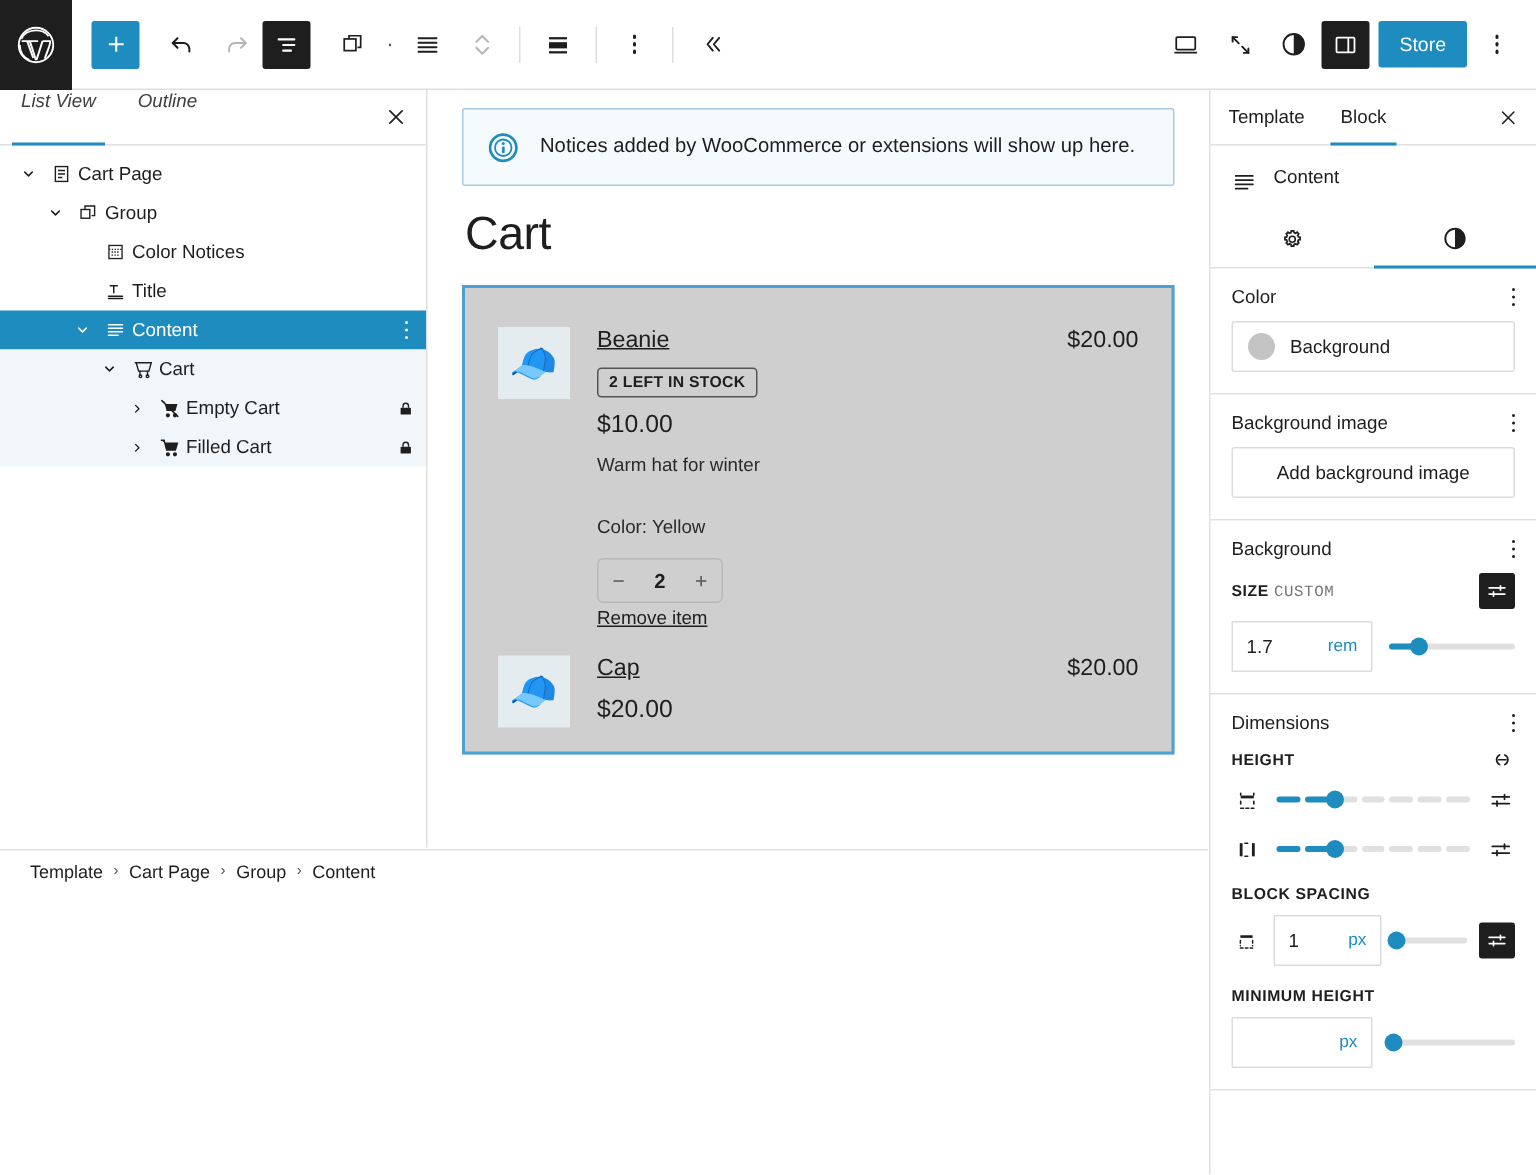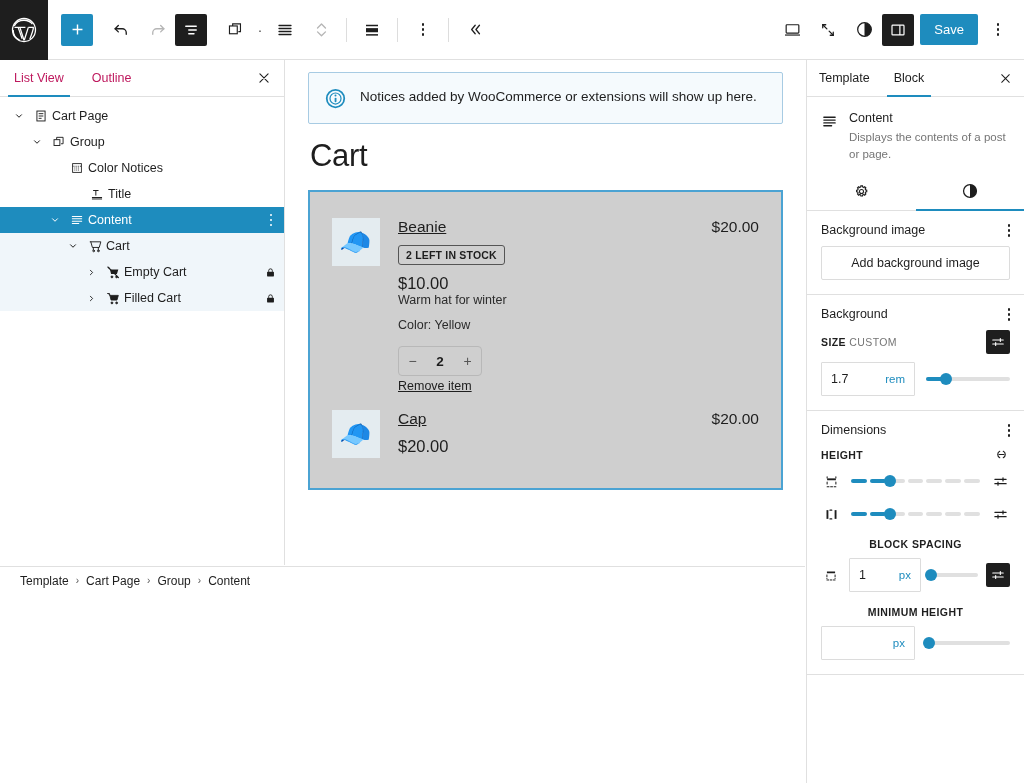--- a/index.html
+++ b/index.html
@@ -45,22 +45,22 @@
   
   .listview {
     position: absolute; top: 60px; left: 0; width: 285px; height: 505px;
     background: #fff; border-right: 1px solid #e0e0e0;
   }
   .lv-tabs {
     height: 37px; display: flex; align-items: stretch;
     border-bottom: 1px solid #e0e0e0; position: relative;
   }
   .lv-tab {
-    padding: 0 14px; display: flex; align-items: center; font-size: 12.5px;
-    color: #be185d; cursor: pointer; position: relative;
+    padding: 0 14px; display: flex; font-size: 12.5px;
+    color: #404040; cursor: pointer; position: relative; font-style: italic;
   }
   .lv-tab.active::after {
     content: ""; position: absolute; left: 8px; right: 8px; bottom: -1px; height: 2px; background: #1e8cbe;
   }
   .lv-close {
     margin-left: auto; width: 40px; display: flex; align-items: center;
     justify-content: center; cursor: pointer; color: #1e1e1e; font-size: 17px;
   }
   .lv-list { padding-top: 6px; }
   .lv-row {
@@ -104,22 +104,22 @@
   .crow1 { display: flex; align-items: flex-start; }
   .cname {
     font-size: 15.5px; color: #1e1e1e; text-decoration: underline; cursor: pointer;
   }
   .cprice-right { margin-left: auto; font-size: 15.5px; color: #1e1e1e; }
   .badge {
     display: inline-block; border: 1px solid #555; border-radius: 3px;
     font-size: 10.5px; font-weight: 700; padding: 3px 7px; margin-top: 9px; letter-spacing: 0.2px;
   }
   .cprice { font-size: 16.5px; margin-top: 9px; }
-  .cdesc { font-size: 12.5px; color: #2b2b2b;}
-  .cmeta { font-size: 12.5px; margin-top: 9px; color: #2b2b2b; line-height: 1.55;}
+  .cdesc { font-size: 12.5px; margin-top: 10px; color: #2b2b2b;}
+  .cmeta { font-size: 12.5px; margin-top: 25px; color: #2b2b2b; line-height: 1.55;}
   .stepper {
     display: inline-flex; align-items: center; border: 1px solid #b8b8b8;
     border-radius: 4px; margin-top: 11px; height: 30px;
   }
   .stepper .sbtn {
     width: 27px; text-align: center; color: #555; font-size: 14px; cursor: pointer;
   }
   .stepper .sval { width: 28px; text-align: center; font-size: 13.5px; font-weight: 700;}
   .cremove {
     display: inline-block; font-size: 12.5px; margin-top: 3px;
@@ -170,21 +170,21 @@
   }
   .swatch { width: 18px; height: 18px; border-radius: 50%; background: #c4c4c4; flex: none;}
   .ctl-label { font-size: 12.5px; }
   .btn-wide {
     border: 1px solid #dcdcdc; border-radius: 2px; height: 34px; width: 100%;
     display: flex; align-items: center; justify-content: center;
     font-size: 12.5px; background: #fff; cursor: pointer; font-family: inherit; color:#1e1e1e;
   }
   .subhead { display: flex; align-items: center; margin: 2px 0 8px 0; }
   .subhead-txt { font-size: 10.5px; font-weight: 700; letter-spacing: 0.4px; }
-  .subhead-txt .muted { font-weight: 400; color: #757575; }
+  .subhead-txt .muted { font-weight: 400; color: #757575; font-family: Liberation Mono, monospace; }
   .iconsq {
     width: 24px; height: 24px; background: #1e1e1e; color: #fff; border-radius: 2px;
     display: flex; align-items: center; justify-content: center; cursor: pointer; margin-left: auto;
   }
   .unit-row { display: flex; align-items: center; gap: 11px; }
   .unit-input {
     border: 1px solid #dcdcdc; border-radius: 1px; height: 34px; width: 94px;
     display: flex; align-items: center; padding: 0 9px; flex: none; cursor: text;
   }
   .unit-val { font-size: 12.5px; flex: 1; }
@@ -199,21 +199,21 @@
   .seg-slider { flex: 1; height: 20px; position: relative; cursor: pointer; display: flex; align-items: center; gap: 3px;}
   .seg { flex: 1; height: 4px; background: #e0e0e0; border-radius: 2px; }
   .seg.on { background: #1e8cbe; }
   .seg-thumb {
     position: absolute; width: 12px; height: 12px; border-radius: 50%;
     background: #1e8cbe; transform: translateX(-50%);
   }
   .pad-row { display: flex; align-items: center; gap: 10px; margin-bottom: 13px; }
   .pad-ico { width: 20px; flex: none; display: flex; align-items:center; justify-content:center;}
   .pad-tail { width: 20px; flex: none; display: flex; align-items:center; justify-content:center; cursor:pointer;}
-  .mt14 { margin-top: 14px; justify-content: center; }
+  .mt14 { margin-top: 14px; }
   svg { display: block; }
 </style>
 </head>
 <body>
 
 <div class="app">
 
   <div class="topbar">
     <div class="wp-logo">
       <svg width="26" height="26" viewBox="0 0 24 24" fill="none" stroke="#fff" stroke-width="1.2">
@@ -308,21 +308,21 @@
           <path d="M12 3.4a8.6 8.6 0 0 1 0 17.2z" fill="#1e1e1e"></path>
         </svg>
       </div>
       <div class="tbtn dark">
         <svg width="18" height="18" viewBox="0 0 24 24" fill="none" stroke="#fff" stroke-width="1.6">
           <rect x="4" y="5.5" width="16" height="13" rx="1"></rect>
             <path d="M14.5 5.5v13"></path>
             <rect x="14.5" y="5.5" width="5.5" height="13" fill="#fff" stroke="none" opacity="0.0"></rect>
         </svg>
       </div>
-      <button class="save-btn">Save</button>
+      <button class="save-btn">Store</button>
       <div class="tbtn">
         <span class="kebab-v">
             <i></i>
             <i></i>
             <i></i>
           </span>
       </div>
     </div>
   </div>
 
@@ -377,21 +377,21 @@
         <span class="lv-chev"></span>
         <span class="lv-ico">
           <svg width="14" height="14" viewBox="0 0 24 24" stroke="currentColor" stroke-width="1.5" fill="none">
             <rect x="4.5" y="4.5" width="15" height="15"></rect>
               <path d="M4.5 9h15M7.5 12h9M7.5 15.5h9" stroke-dasharray="1.6 1.6"></path>
           </svg>
         </span>
         <span class="lv-label">Color Notices</span>
       </div>
 
-      <div class="lv-row" style="padding-left:64px">
+      <div class="lv-row" style="padding-left:44px">
         <span class="lv-chev"></span>
         <span class="lv-ico">
           <svg width="14" height="14" viewBox="0 0 24 24" stroke="currentColor" stroke-width="1.7" fill="none" stroke-linecap="round">
             <path d="M6 6h8M10 6v8"></path>
               <path d="M4 18h16M4 20.5h16"></path>
           </svg>
         </span>
         <span class="lv-label">Title</span>
       </div>
 
@@ -562,40 +562,55 @@
     </div>
 
     <div class="sb-blockinfo">
       <span style="flex:none;margin-top:2px">
         <svg width="17" height="17" viewBox="0 0 24 24" stroke="#1e1e1e" stroke-width="1.8" fill="none" stroke-linecap="round">
           <path d="M4 6h16M4 10h16M4 14h16M4 18h11"></path>
         </svg>
       </span>
       <div>
         <div class="sb-bi-title">Content</div>
-        <div class="sb-bi-desc">Displays the contents of a post or page.</div>
       </div>
     </div>
 
     <div class="sb-icontabs">
       <div class="sb-itab">
         <svg width="17" height="17" viewBox="0 0 24 24" fill="#1e1e1e">
           <path d="M12 8.4a3.6 3.6 0 1 0 0 7.2 3.6 3.6 0 0 0 0-7.2zm0 5.7a2.1 2.1 0 1 1 0-4.2 2.1 2.1 0 0 1 0 4.2z"></path>
           <path d="M20.5 13.4v-2.8l-2.2-.4a6.8 6.8 0 0 0-.8-2l1.3-1.9-2-2-1.9 1.3a6.8 6.8 0 0 0-2-.8l-.4-2.2h-2.8l-.4 2.2a6.8 6.8 0 0 0-2 .8L5.4 4.3l-2 2 1.3 1.9a6.8 6.8 0 0 0-.8 2l-2.2.4v2.8l2.2.4c.17.7.45 1.38.8 2l-1.3 1.9 2 2 1.9-1.3c.62.35 1.3.63 2 .8l.4 2.2h2.8l.4-2.2c.7-.17 1.38-.45 2-.8l1.9 1.3 2-2-1.3-1.9c.35-.62.63-1.3.8-2l2.2-.4z" opacity="0"></path>
           <path d="M19.4 10.1l-1.6-.3a6 6 0 0 0-.6-1.5l.95-1.35-1.6-1.6-1.35.95a6 6 0 0 0-1.5-.6l-.3-1.6h-2.3l-.3 1.6a6 6 0 0 0-1.5.6L7.95 5.35l-1.6 1.6L7.3 8.3a6 6 0 0 0-.6 1.5l-1.6.3v2.3l1.6.3c.13.53.33 1.03.6 1.5l-.95 1.35 1.6 1.6 1.35-.95c.47.27.97.47 1.5.6l.3 1.6h2.3l.3-1.6c.53-.13 1.03-.33 1.5-.6l1.35.95 1.6-1.6-.95-1.35c.27-.47.47-.97.6-1.5l1.6-.3z" fill="none" stroke="#1e1e1e" stroke-width="1.6"></path>
         </svg>
       </div>
       <div class="sb-itab active">
         <svg width="18" height="18" viewBox="0 0 24 24">
           <circle cx="12" cy="12" r="8.6" fill="none" stroke="#1e1e1e" stroke-width="1.7"></circle>
           <path d="M12 3.4a8.6 8.6 0 0 1 0 17.2z" fill="#1e1e1e"></path>
         </svg>
       </div>
     </div>
 
+    <div class="sb-section">
+      <div class="sb-sechead">
+        <span class="sb-sectitle">Color</span>
+        <span class="sb-secmore">
+          <span class="kebab-v">
+              <i></i>
+              <i></i>
+              <i></i>
+            </span>
+        </span>
+      </div>
+      <div class="ctl-box">
+        <span class="swatch"></span>
+        <span class="ctl-label">Background</span>
+      </div>
+    </div>
 
     <div class="sb-section">
       <div class="sb-sechead">
         <span class="sb-sectitle">Background image</span>
         <span class="sb-secmore">
           <span class="kebab-v">
               <i></i>
               <i></i>
               <i></i>
             </span>

